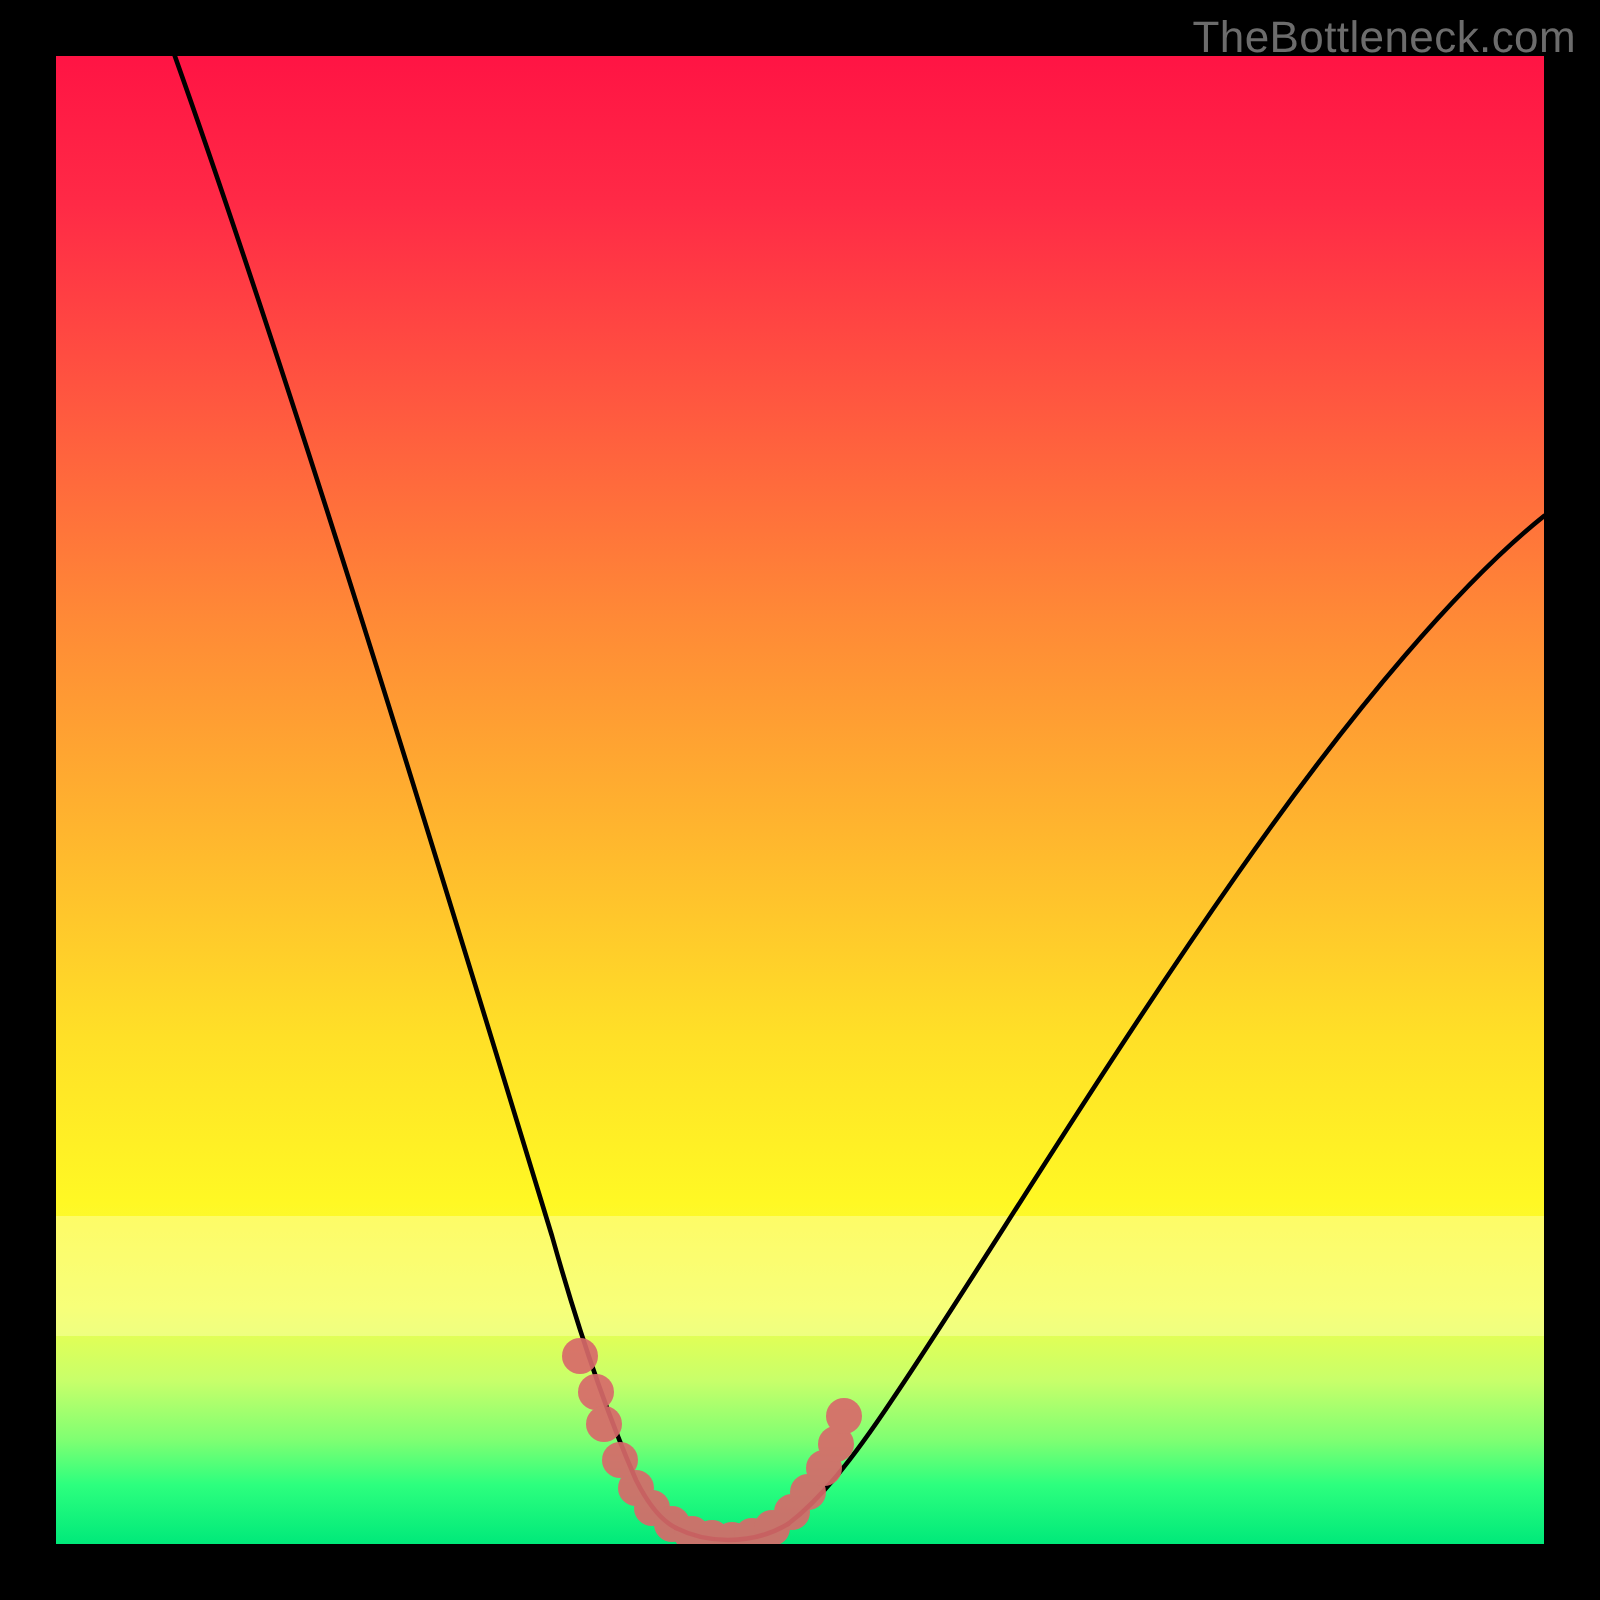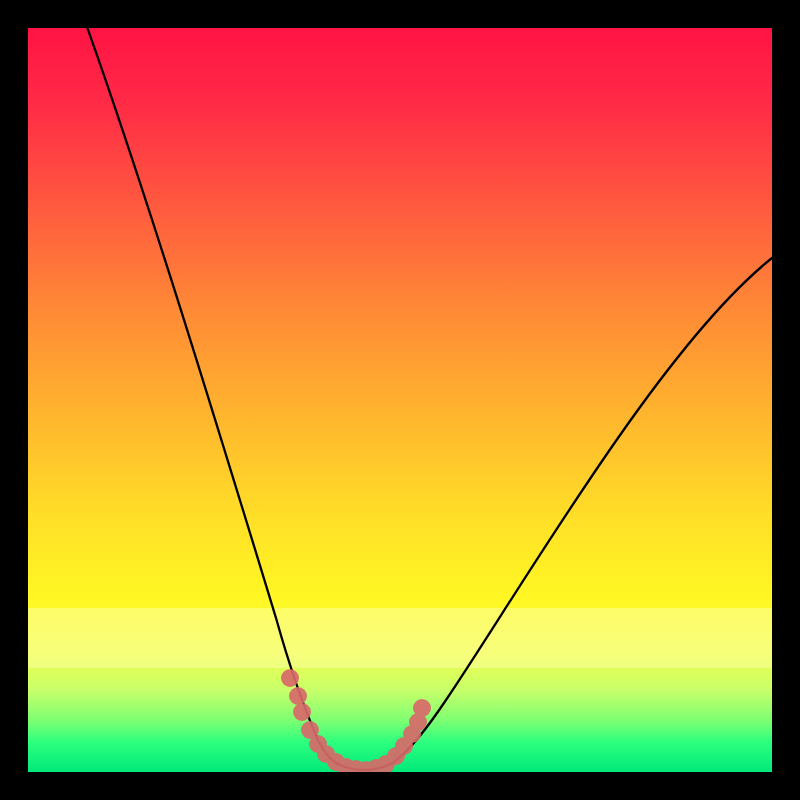--- a/index.html
+++ b/index.html
@@ -105,13 +105,14 @@
         <circle cx="348" cy="740" r="9"></circle>
         <circle cx="358" cy="736" r="9"></circle>
         <circle cx="368" cy="728" r="9"></circle>
         <circle cx="376" cy="718" r="9"></circle>
         <circle cx="384" cy="706" r="9"></circle>
         <circle cx="390" cy="694" r="9"></circle>
         <circle cx="394" cy="680" r="9"></circle>
       </g>
     </svg>
   </div>
+  <div class="watermark">TheBottleneck.com</div>
 </div>
 
 </body></html>

